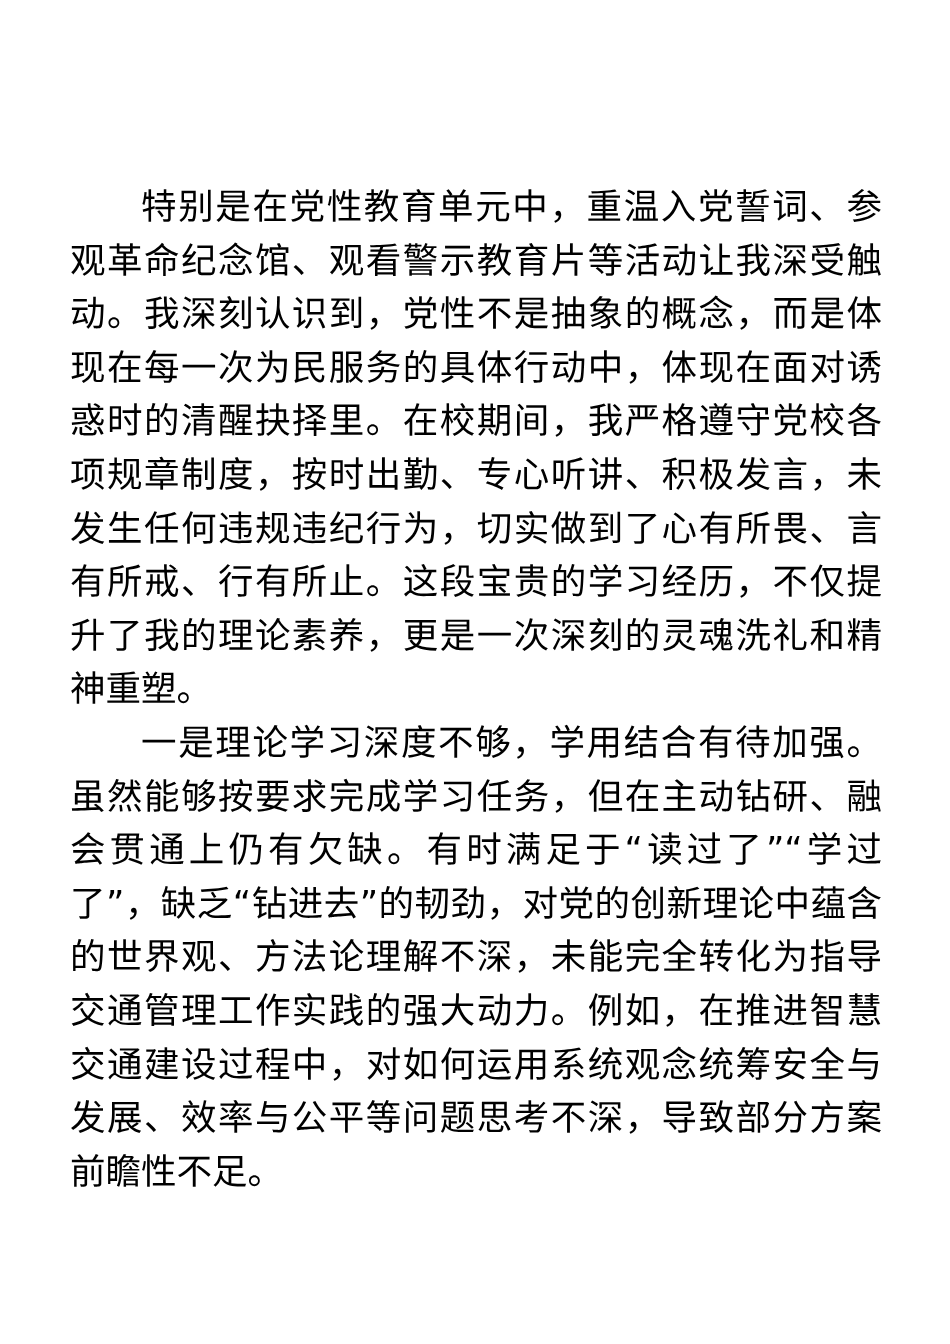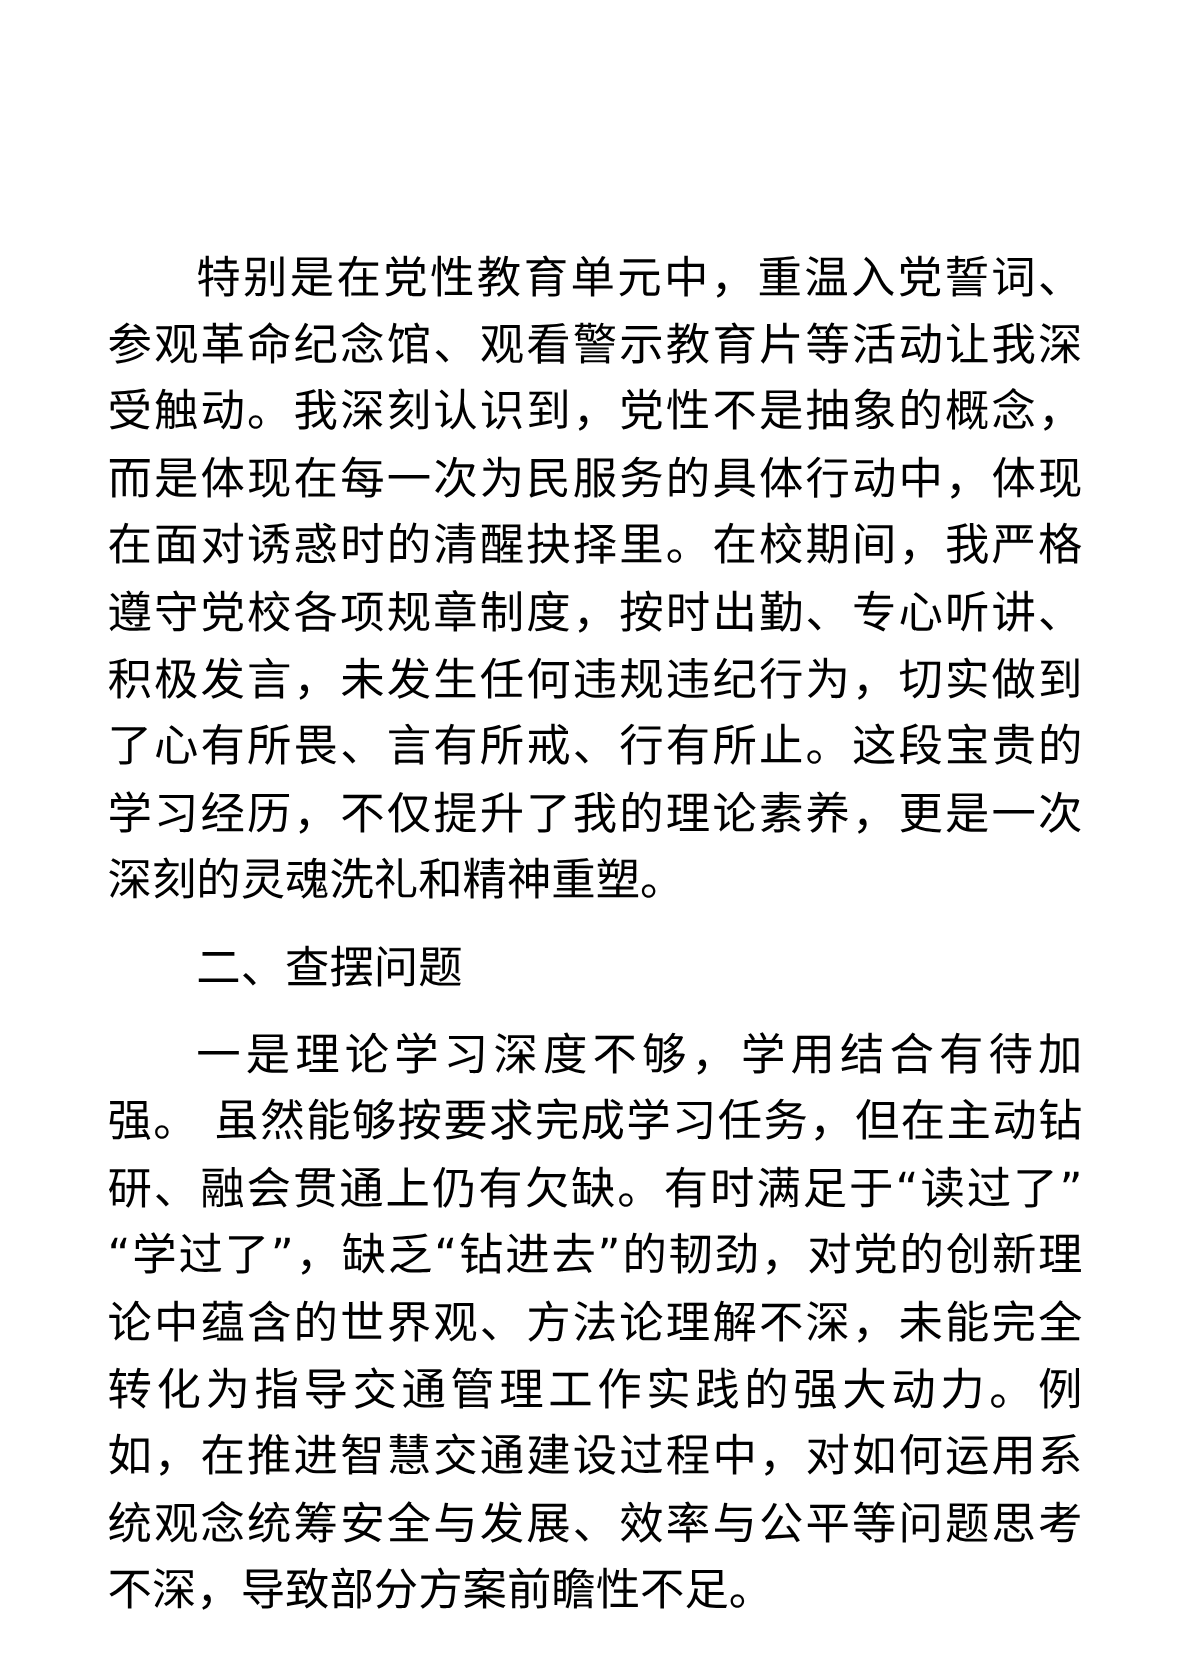--- a/index.html
+++ b/index.html
@@ -15,21 +15,21 @@
     overflow: hidden;
     box-sizing: border-box;
   }
   .doc-body {
     position: absolute;
     left: 70px;
     top: 180px;
     width: 812px;
   }
   p.para {
-    margin: 16px;
+    margin: 0;
     padding: 0;
     font-family: "DejaVu Sans", "Liberation Sans", sans-serif;
     font-size: 35.5px;
     line-height: 53.6px;
     color: #000000;
     text-align: justify;
     text-justify: inter-character;
     text-indent: 2em;
     font-weight: 400;
     letter-spacing: 0px;
@@ -38,19 +38,18 @@
   }
 </style>
 </head>
 <body>
 
 <div class="page">
   <div class="doc-body">
 
     <p class="para">特别是在党性教育单元中，重温入党誓词、参观革命纪念馆、观看警示教育片等活动让我深受触动。我深刻认识到，党性不是抽象的概念，而是体现在每一次为民服务的具体行动中，体现在面对诱惑时的清醒抉择里。在校期间，我严格遵守党校各项规章制度，按时出勤、专心听讲、积极发言，未发生任何违规违纪行为，切实做到了心有所畏、言有所戒、行有所止。这段宝贵的学习经历，不仅提升了我的理论素养，更是一次深刻的灵魂洗礼和精神重塑。</p>
 
-    <p class="para">二、查摆问题</p>
 
 
     <p class="para">一是理论学习深度不够，学用结合有待加强。 虽然能够按要求完成学习任务，但在主动钻研、融会贯通上仍有欠缺。有时满足于“读过了”“学过了”，缺乏“钻进去”的韧劲，对党的创新理论中蕴含的世界观、方法论理解不深，未能完全转化为指导交通管理工作实践的强大动力。例如，在推进智慧交通建设过程中，对如何运用系统观念统筹安全与发展、效率与公平等问题思考不深，导致部分方案前瞻性不足。</p>
 
   </div>
 </div>
 
 </body></html>

